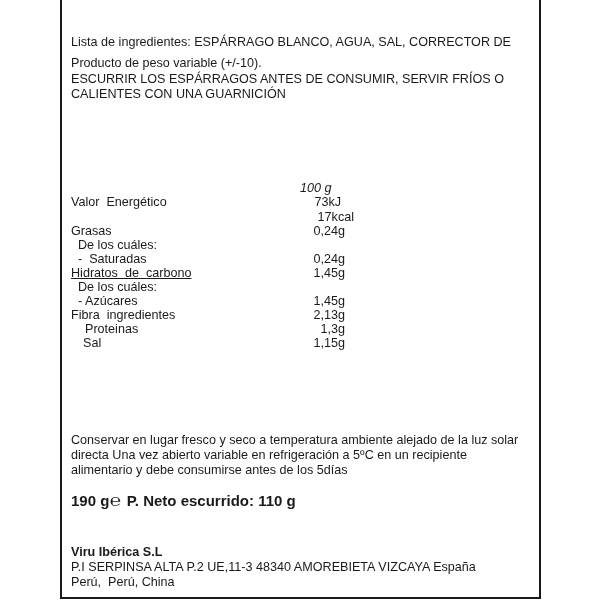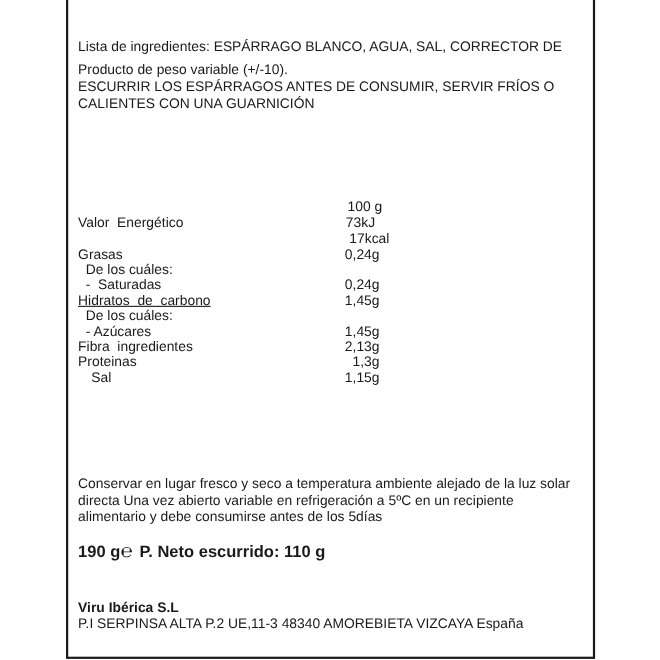--- a/index.html
+++ b/index.html
@@ -17,21 +17,21 @@
 </head>
 <body>
 
 <div class="frame">
   <div class="t" style="left:9px; top:35px;">Lista de ingredientes: ESPÁRRAGO BLANCO, AGUA, SAL, CORRECTOR DE</div>
   <div class="t" style="left:9px; top:56px;">Producto de peso variable (+/-10).</div>
   <div class="t" style="left:9px; top:72px;">ESCURRIR LOS ESPÁRRAGOS ANTES DE CONSUMIR, SERVIR FRÍOS O</div>
   <div class="t" style="left:9px; top:87px;">CALIENTES CON UNA GUARNICIÓN</div>
 
   <div>
-    <div class="t" style="left:254px; top:181px;">100 g</div>
+    <div class="t" style="left:238px; top:181px;font-style:italic;">100 g</div>
 
     <div class="t" style="left:9px; top:195px; white-space:pre;">Valor  Energético</div>
     <div class="t val" style="left:199px; top:195px;">73kJ</div>
 
     <div class="t val" style="left:212px; top:210px;">17kcal</div>
 
     <div class="t" style="left:9px; top:224px; white-space:pre;">Grasas</div>
     <div class="t val" style="left:203px; top:224px;">0,24g</div>
 
     <div class="t" style="left:9px; top:238px; white-space:pre;">  De los cuáles:</div>
@@ -43,31 +43,32 @@
     <div class="t val" style="left:203px; top:266px;">1,45g</div>
 
     <div class="t" style="left:9px; top:280px; white-space:pre;">  De los cuáles:</div>
 
     <div class="t" style="left:9px; top:294px; white-space:pre;">  - Azúcares</div>
     <div class="t val" style="left:203px; top:294px;">1,45g</div>
 
     <div class="t" style="left:9px; top:308px; white-space:pre;">Fibra  ingredientes</div>
     <div class="t val" style="left:203px; top:308px;">2,13g</div>
 
-    <div class="t" style="left:9px; top:322px; white-space:pre;">Proteinas</div>
+    <div class="t" style="left:23px; top:322px; white-space:pre;">Proteinas</div>
     <div class="t val" style="left:203px; top:322px;">1,3g</div>
 
     <div class="t" style="left:21px; top:336px; white-space:pre;">Sal</div>
     <div class="t val" style="left:203px; top:336px;">1,15g</div>
   </div>
 
   <div class="t" style="left:9px; top:433px;">Conservar en lugar fresco y seco a temperatura ambiente alejado de la luz solar</div>
   <div class="t" style="left:9px; top:448px;">directa Una vez abierto variable en refrigeración a 5ºC en un recipiente</div>
   <div class="t" style="left:9px; top:463px;">alimentario y debe consumirse antes de los 5días</div>
 
   <div class="t net" style="left:9px; top:492px; line-height:17px;">
     <span>190 g</span><span class="estimated">℮</span>
     <span>P. Neto escurrido: 110 g</span>
   </div>
 
   <div class="t bold" style="left:9px; top:545px;">Viru Ibérica S.L</div>
   <div class="t" style="left:9px; top:560px;">P.I SERPINSA ALTA P.2 UE,11-3 48340 AMOREBIETA VIZCAYA España</div>
+  <div class="t" style="left:9px; top:575px; white-space:pre;">Perú,  Perú, China</div>
 </div>
 
 </body></html>

